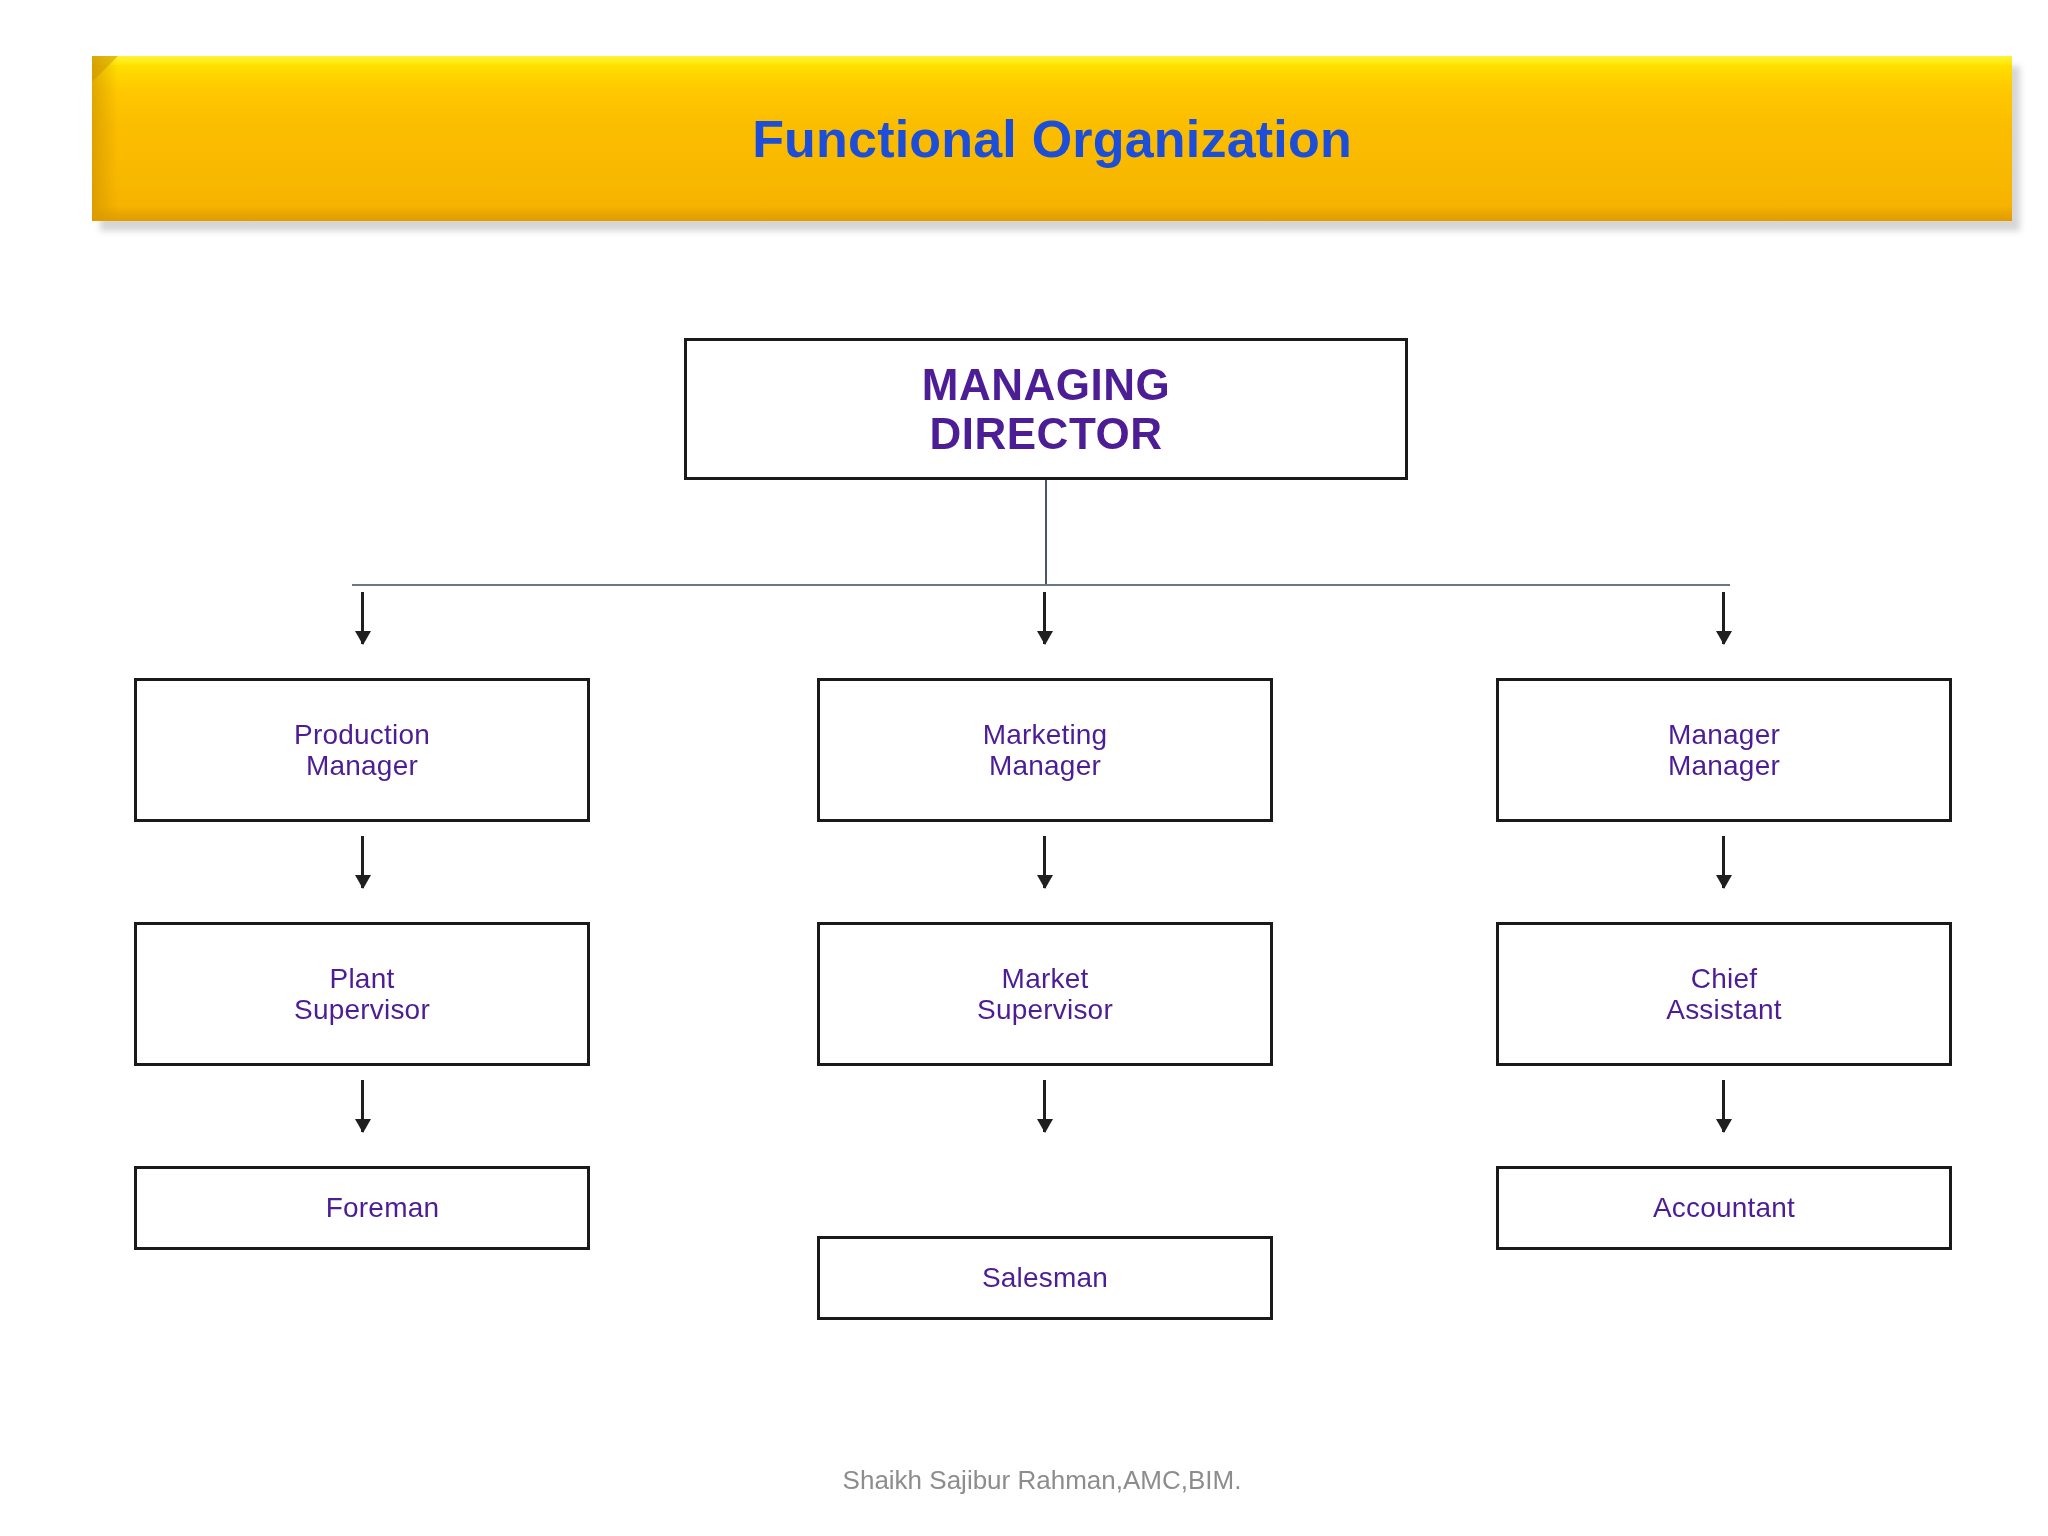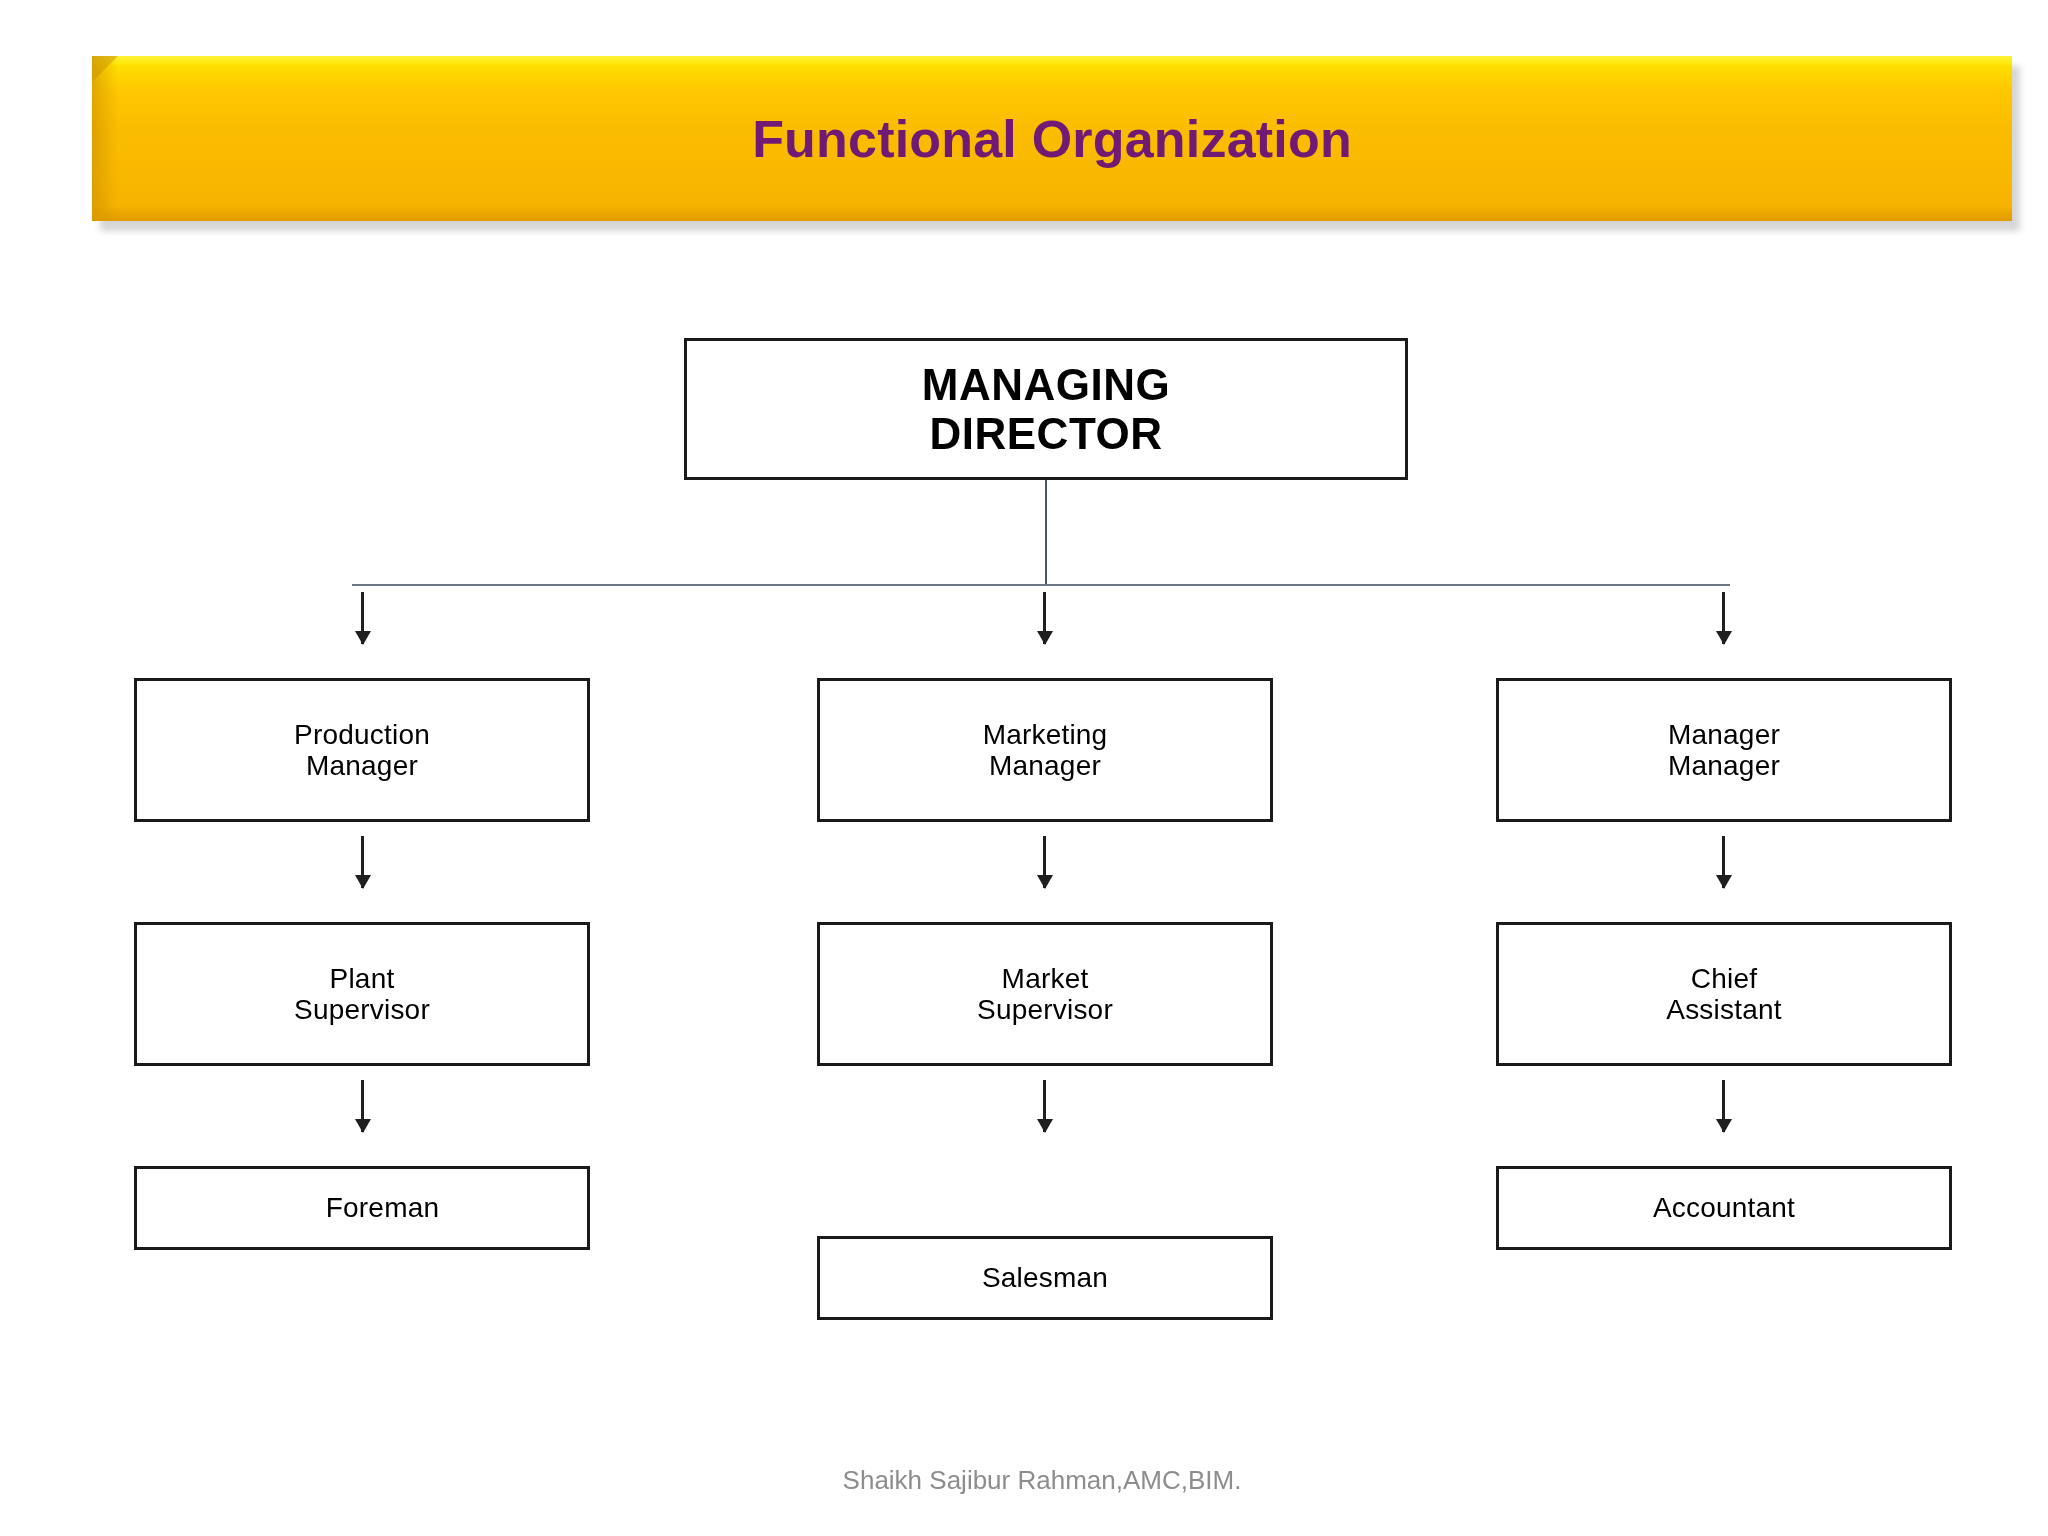--- a/index.html
+++ b/index.html
@@ -74,21 +74,21 @@
     background: linear-gradient(to bottom, rgba(235,165,0,0), rgba(222,155,0,0.85));
   }
   .banner-title {
     position: absolute;
     left: 0; right: 0;
     top: 50%;
     transform: translateY(-50%);
     text-align: center;
     font-size: 52px;
     font-weight: bold;
-    color: #701a75;
+    color: #1d4ed8;
     letter-spacing: 0.2px;
     z-index: 4;
   }
 
   
   .chart {
     position: absolute;
     left: 0;
     top: 0;
     width: 2048px;
@@ -97,21 +97,21 @@
 
   .node {
     position: absolute;
     box-sizing: border-box;
     border: 3px solid #1a1a1a;
     background: #ffffff;
     display: flex;
     align-items: center;
     justify-content: center;
     text-align: center;
-    color: #000000;
+    color: #4c1d95;
     line-height: 1.12;
   }
   .node-label { display: block; }
 
   .node-root {
     font-size: 44px;
     font-weight: bold;
     letter-spacing: 0.5px;
   }
   .node-lvl {

